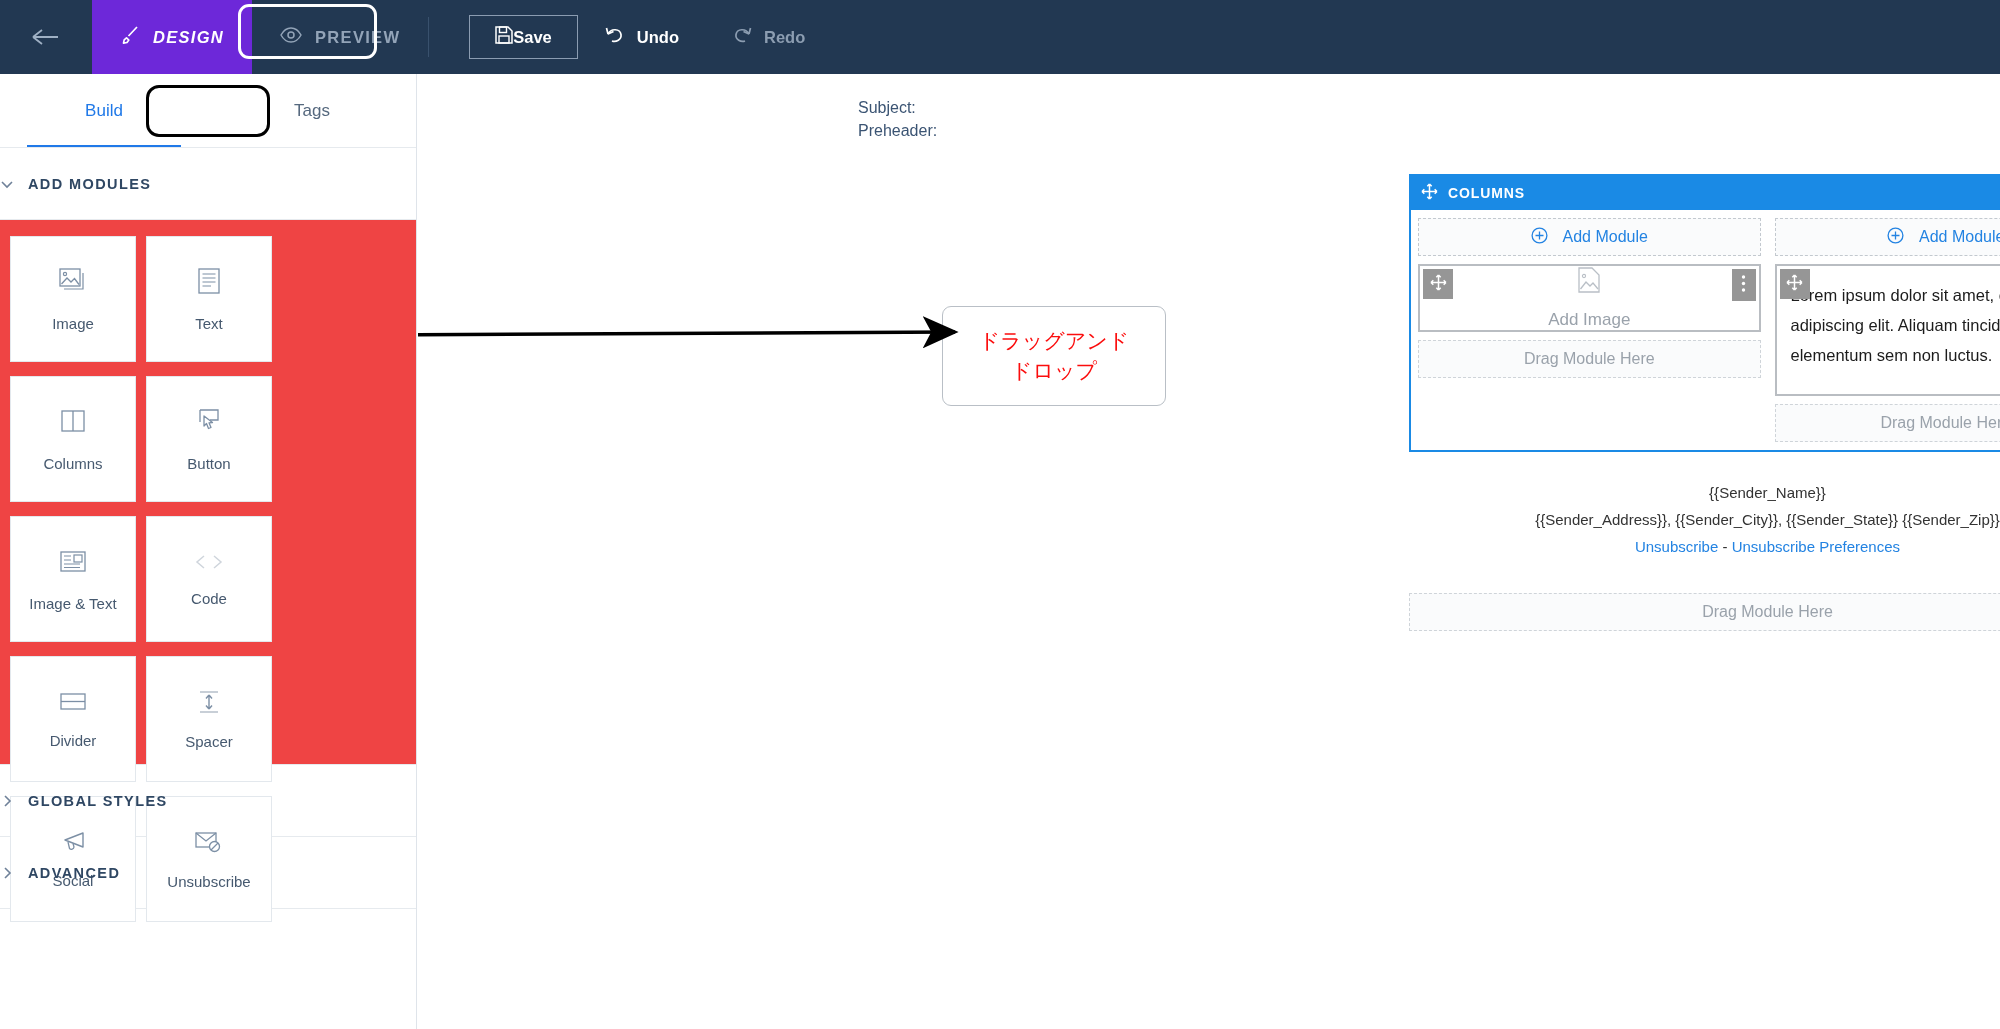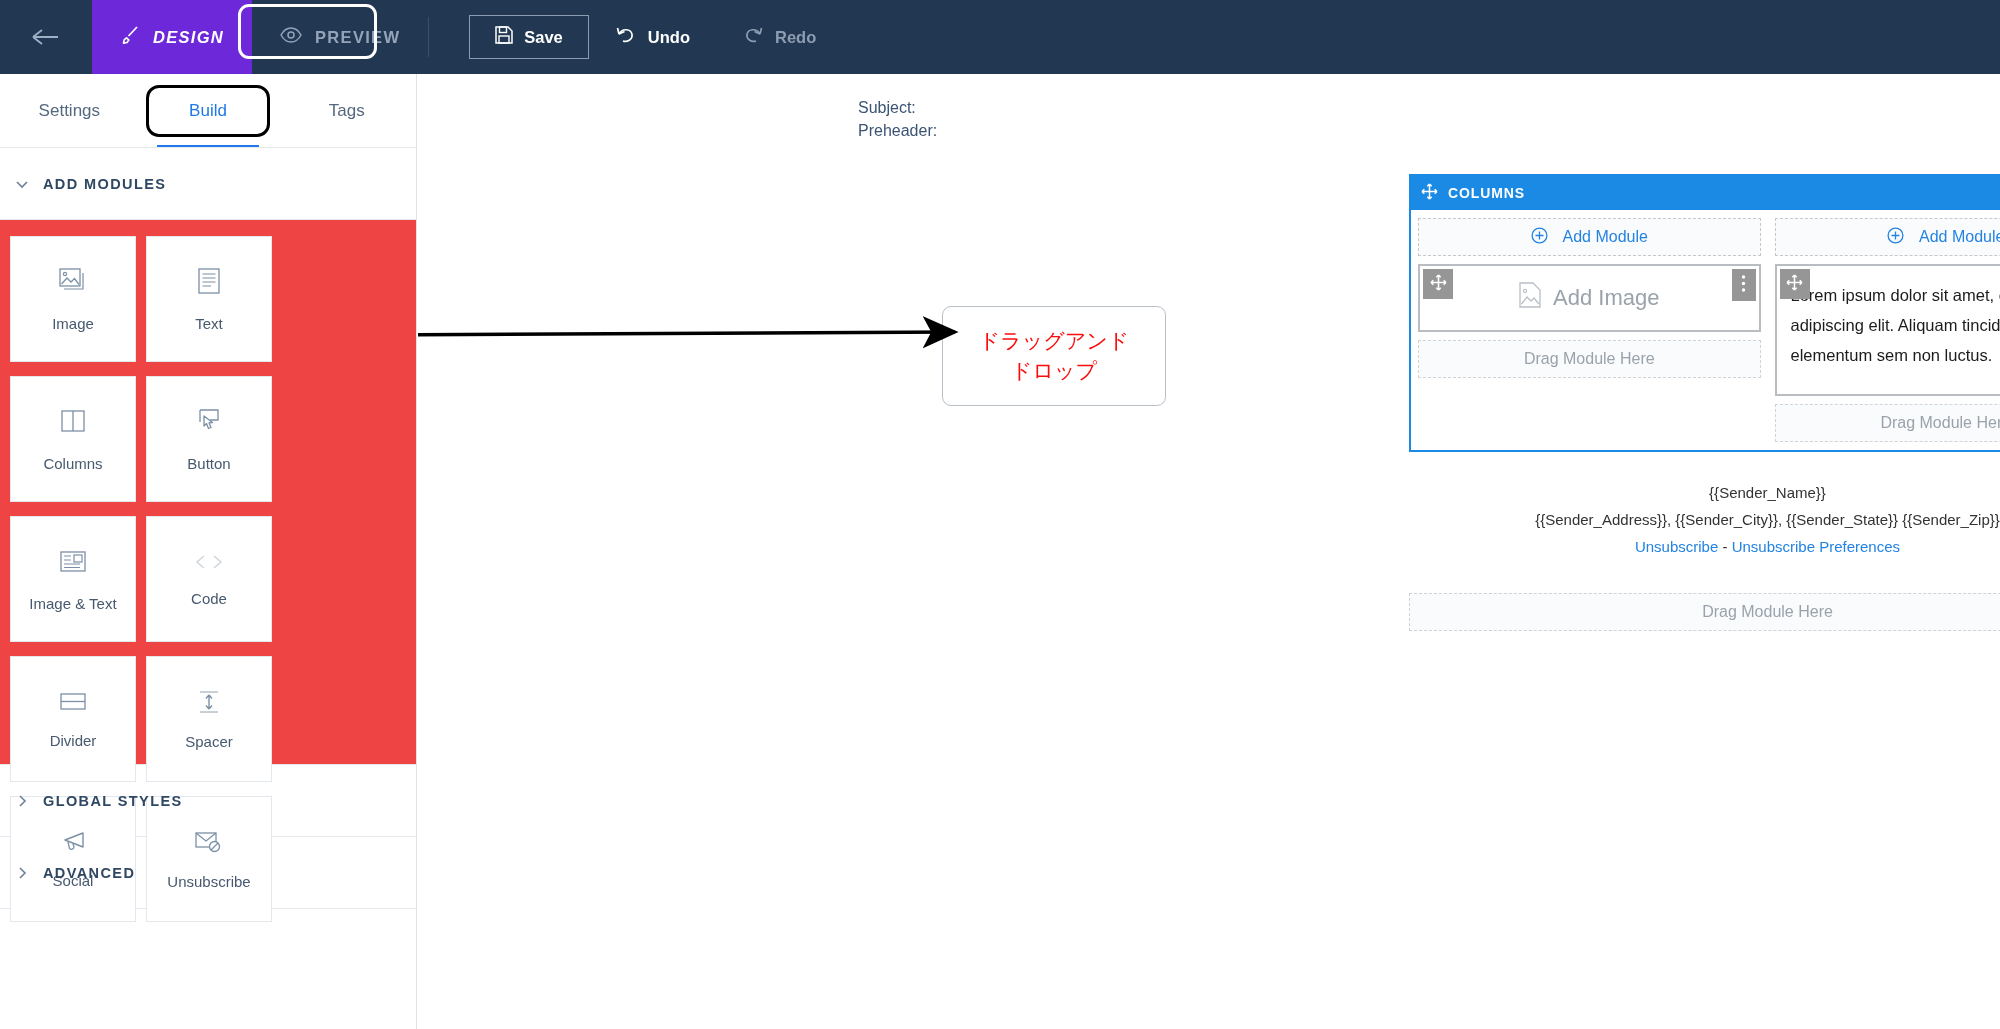--- a/index.html
+++ b/index.html
@@ -31,21 +31,21 @@
   .mode-btn.inactive { color: #93a4b8; }
   .preview-wrap { position: relative; display: flex; align-items: center; }
   .preview-ring {
     position: absolute; left: -14px; top: 4px; width: 139px; height: 55px;
     border: 3.5px solid #ffffff; border-radius: 11px; pointer-events: none;
   }
   .topbar-sep {
     width: 1px; margin: 17px 0; background: #3d5672; opacity: .85;
   }
   .save-btn {
-    display: flex; align-items: center; gap: 11px;
+    display: flex; align-items: center; 
     margin: 15px 0 15px 40px; padding: 0 25px;
     border: 1.5px solid #8b9cb1; color: #ffffff;
     font-size: 16.5px; font-weight: bold; cursor: pointer;
   }
   .hist-btn {
     display: flex; align-items: center; gap: 11px;
     padding: 0 26px; font-size: 16.5px; font-weight: bold; cursor: pointer;
   }
   .hist-btn.enabled { color: #ffffff; }
   .hist-btn.disabled { color: #8c9db1; }
@@ -68,21 +68,21 @@
   .tabs::after {
     content: ""; position: absolute; left: 0; right: 0; bottom: 0;
     height: 1px; background: #e6eaee;
   }
   .build-ring {
     position: absolute; left: 146px; top: 11px; width: 124px; height: 52px;
     border: 3.5px solid #000000; border-radius: 13px; pointer-events: none;
   }
   .section-hdr {
     display: flex; align-items: center; gap: 14px;
-    height: 72px; padding-left: 15px;
+    height: 72px; 
     font-size: 14.5px; font-weight: bold; letter-spacing: 1.4px;
     color: #2f4763; cursor: pointer;
     border-bottom: 1px solid #e6eaee;
   }
   .chev { color: #6f8199; display: flex; }
   .module-grid {
     display: flex; flex-wrap: wrap;
     padding: 9px 12px 14px 0;
     background: #ef4444;
     border-bottom: 1px solid #e6eaee;
@@ -150,21 +150,21 @@
     background: #969696; color: #ffffff;
     display: flex; align-items: center; justify-content: center; cursor: grab;
   }
   .mod-kebab {
     position: absolute; right: 3px; top: 3px; width: 24px; height: 32px;
     background: #969696; color: #ffffff;
     display: flex; align-items: center; justify-content: center; cursor: pointer;
   }
   .add-image-body {
     height: 64px; display: flex; align-items: center; justify-content: center;
-    gap: 12px; color: #9aa2ab; font-size: 22px;
+    gap: 12px; color: #9aa2ab; font-size: 17px; flex-direction: column;
   }
   .text-mod-body {
     padding: 14px 14px 24px 14px; font-size: 16.5px; line-height: 30px; color: #1c1c1c;
   }
   .sender-block {
     text-align: center; margin-top: 27px;
     font-size: 15px; line-height: 27px; color: #333333;
   }
   .sender-block a { color: #2383e2; text-decoration: none; }
   .bottom-drop {
@@ -239,23 +239,20 @@
           <path d="M18 9 L19.5 3 M18 9 L12.5 6.5" stroke="#8c9db1" stroke-width="1.7" fill="none"></path>
         </svg>
       </span>
       <span>Redo</span>
     </div>
   </div>
 
   <div class="sidebar">
 
     <div class="tabs">
-      <div class="tab">
-        <span>Settings</span>
-      </div>
       <div class="tab active">
         <span>Build</span>
       </div>
       <div class="tab">
         <span>Tags</span>
       </div>
       <div class="build-ring"></div>
     </div>
 
     <div class="section-hdr">

